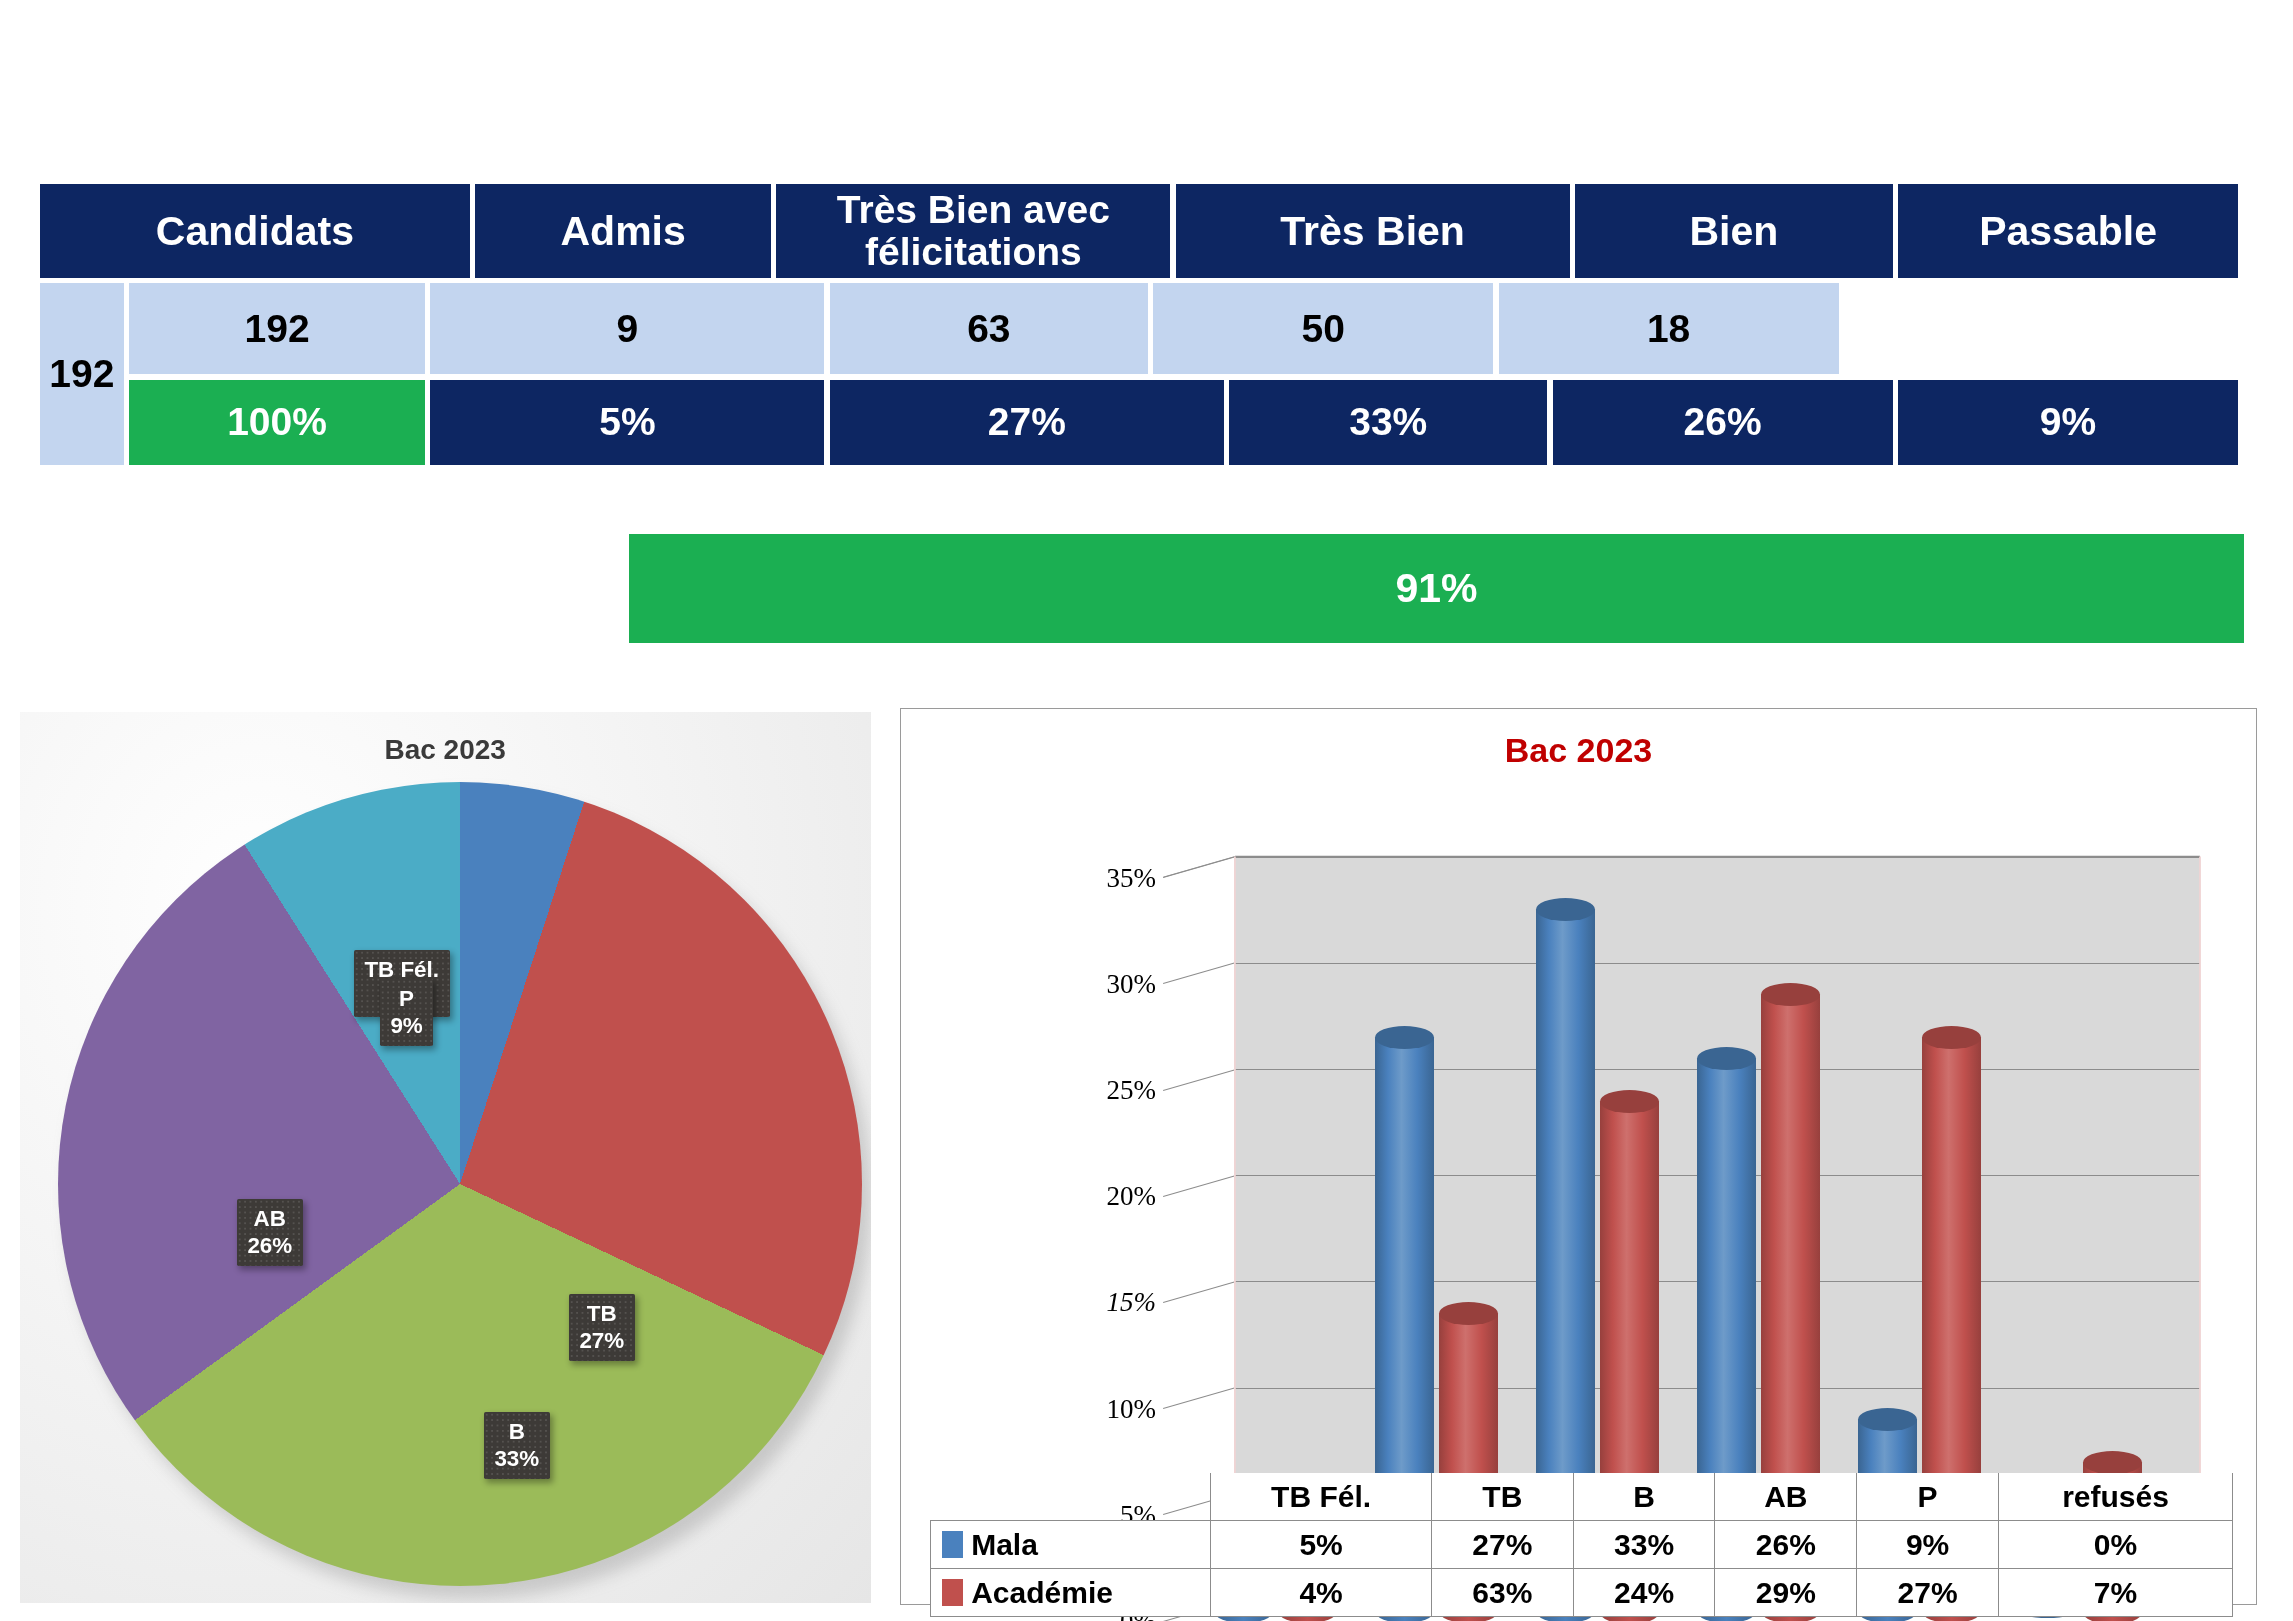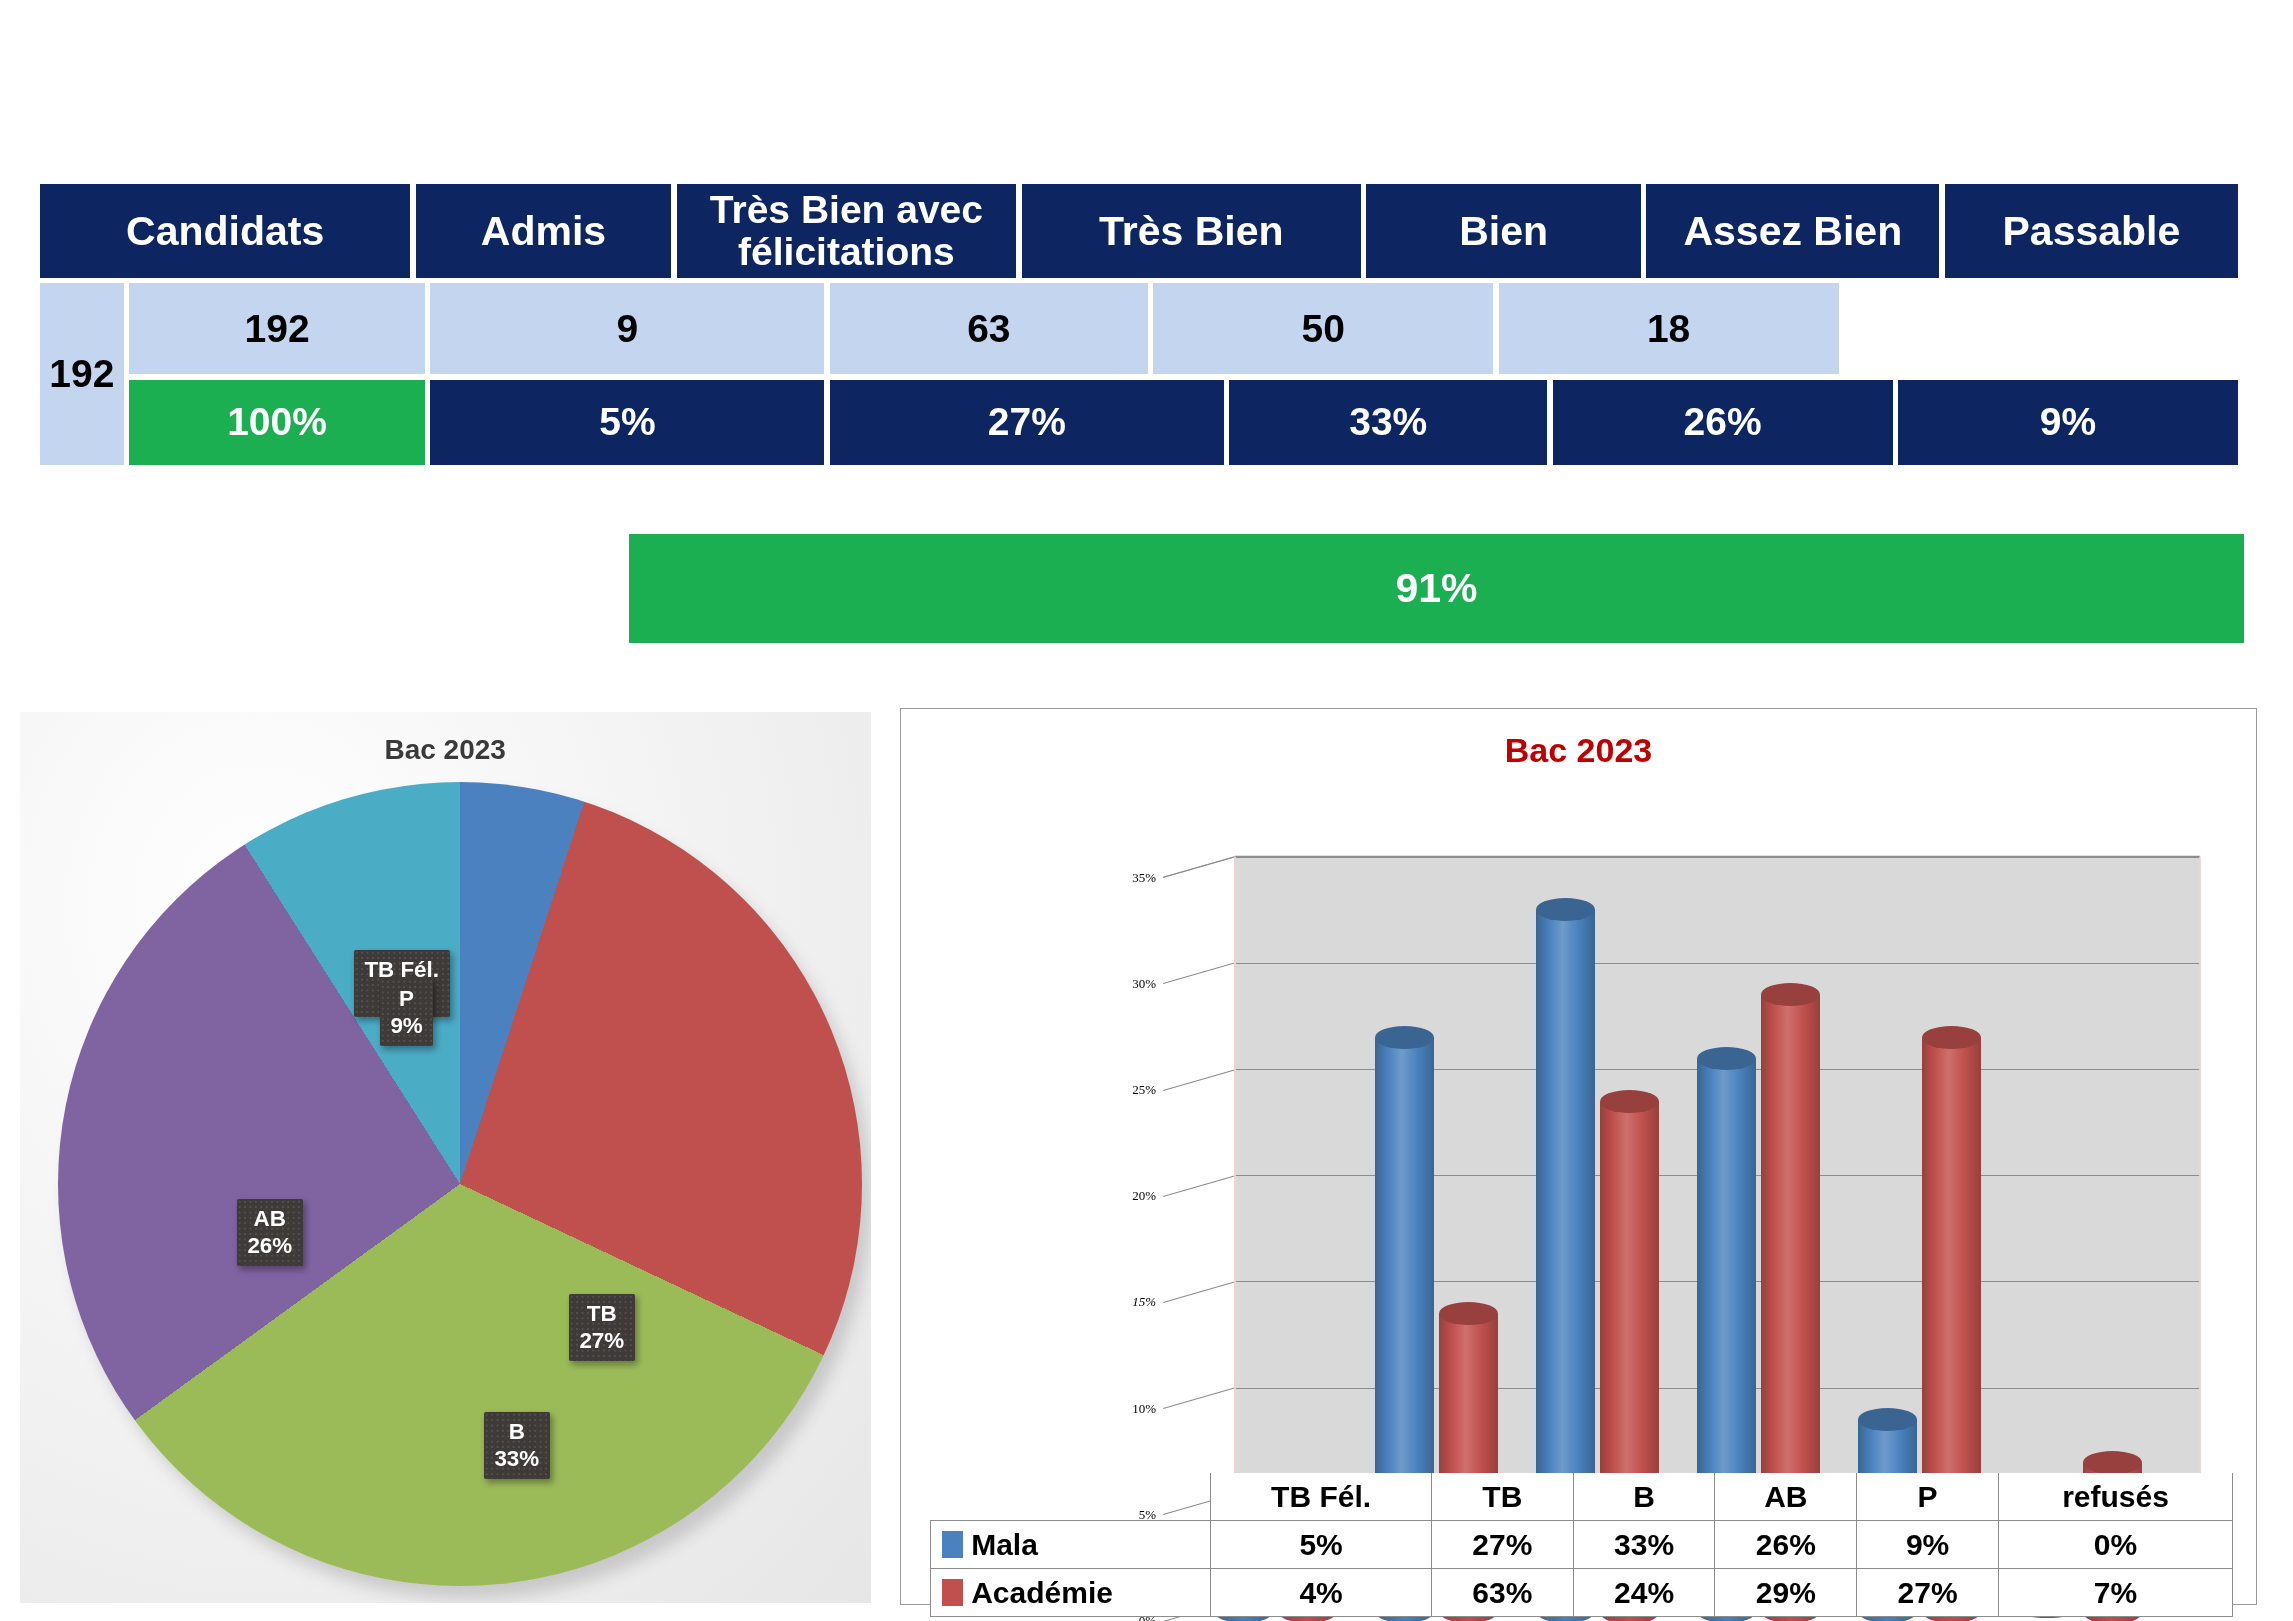--- a/index.html
+++ b/index.html
@@ -53,21 +53,21 @@
     background-size:5.4px 5.4px;
     box-shadow:2.7px 3.6px 6.3px rgba(0,0,0,0.33);white-space:nowrap;}
 
   
   #bar-panel{position:absolute;left:900px;top:708px;width:1357px;height:897px;
     background:#ffffff;border:1.8px solid #9a9a9a;box-sizing:border-box;}
   #bar-title{position:absolute;top:22.4px;left:0;width:100%;text-align:center;
     font-size:34px;font-weight:700;color:#C00000;}
 
   
-  .ytick{position:absolute;right:0;font-family:"Liberation Serif",serif;font-size:13px;color:#000;
+  .ytick{position:absolute;right:0;font-family:"Liberation Serif",serif;font-size:27px;color:#000;
     text-align:center;transform:translateY(-50%);}
   #yaxis{position:absolute;left:152px;top:72px;width:103px;height:896px;}
 
   
   #plot3d{position:absolute;left:262px;top:127px;width:1057px;height:761px;}
   .plot-back{position:absolute;left:72px;top:20.6px;width:965px;height:743px;background:#D9D9D9;}
   .grid-line{position:absolute;left:72px;width:965px;height:0.9px;background:#8c8c8c;}
   .cyl-body{position:absolute;left:0;top:0;width:100%;height:100%;}
   .cyl-top{position:absolute;left:0;top:-11.6px;width:100%;height:23px;border-radius:50%;}
   .cyl-bot{position:absolute;left:0;bottom:-11.6px;width:100%;height:23px;border-radius:50%;}
@@ -91,21 +91,20 @@
     <div class="rt-cell rt-head col-cand">Candidats</div>
     <div class="rt-cell rt-head col-admis">Admis</div>
     <div class="rt-cell rt-head two-line col-tbf">
       <span>
         <span>Très Bien avec</span><br>
         <span>félicitations</span>
       </span>
     </div>
     <div class="rt-cell rt-head col-tb">Très Bien</div>
     <div class="rt-cell rt-head col-b">Bien</div>
-    <div class="rt-cell rt-head col-ab">Assez Bien</div>
     <div class="rt-cell rt-head col-p">Passable</div>
   </div>
 
   <div class="rt-row">
     <div class="rt-cell rt-candidats col-cand">192</div>
     <div style="flex:1;">
       <div class="rt-row rt-spacer">
         <div class="rt-cell rt-num col-admis">192</div>
         <div class="rt-cell rt-num col-tbf">9</div>
         <div class="rt-cell rt-num col-b">63</div>

